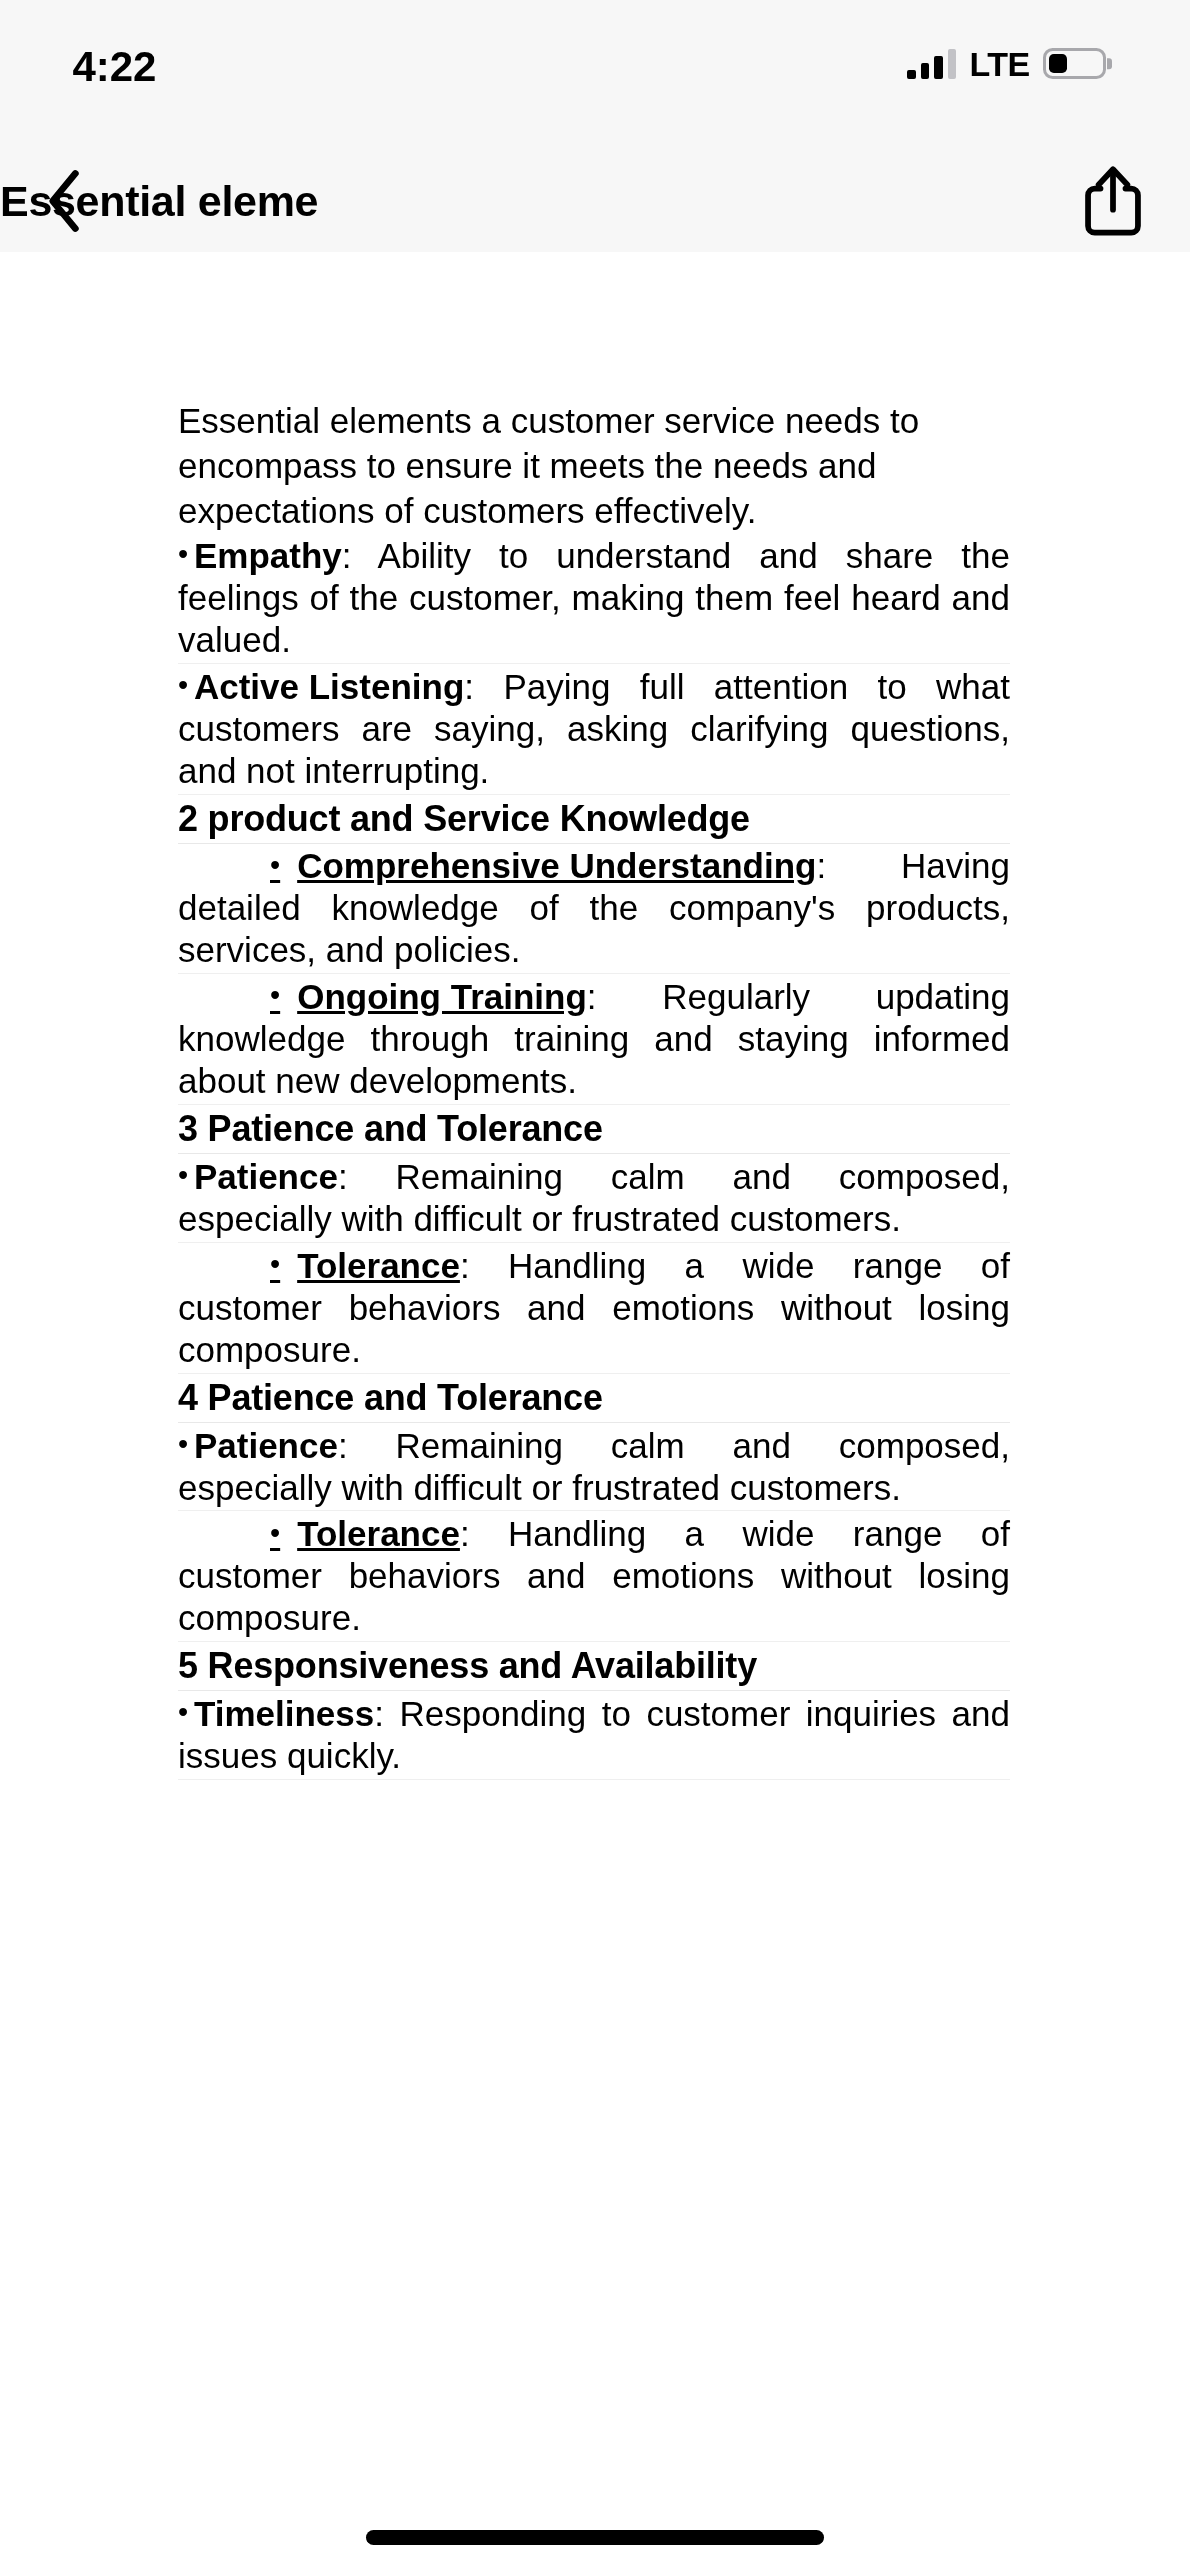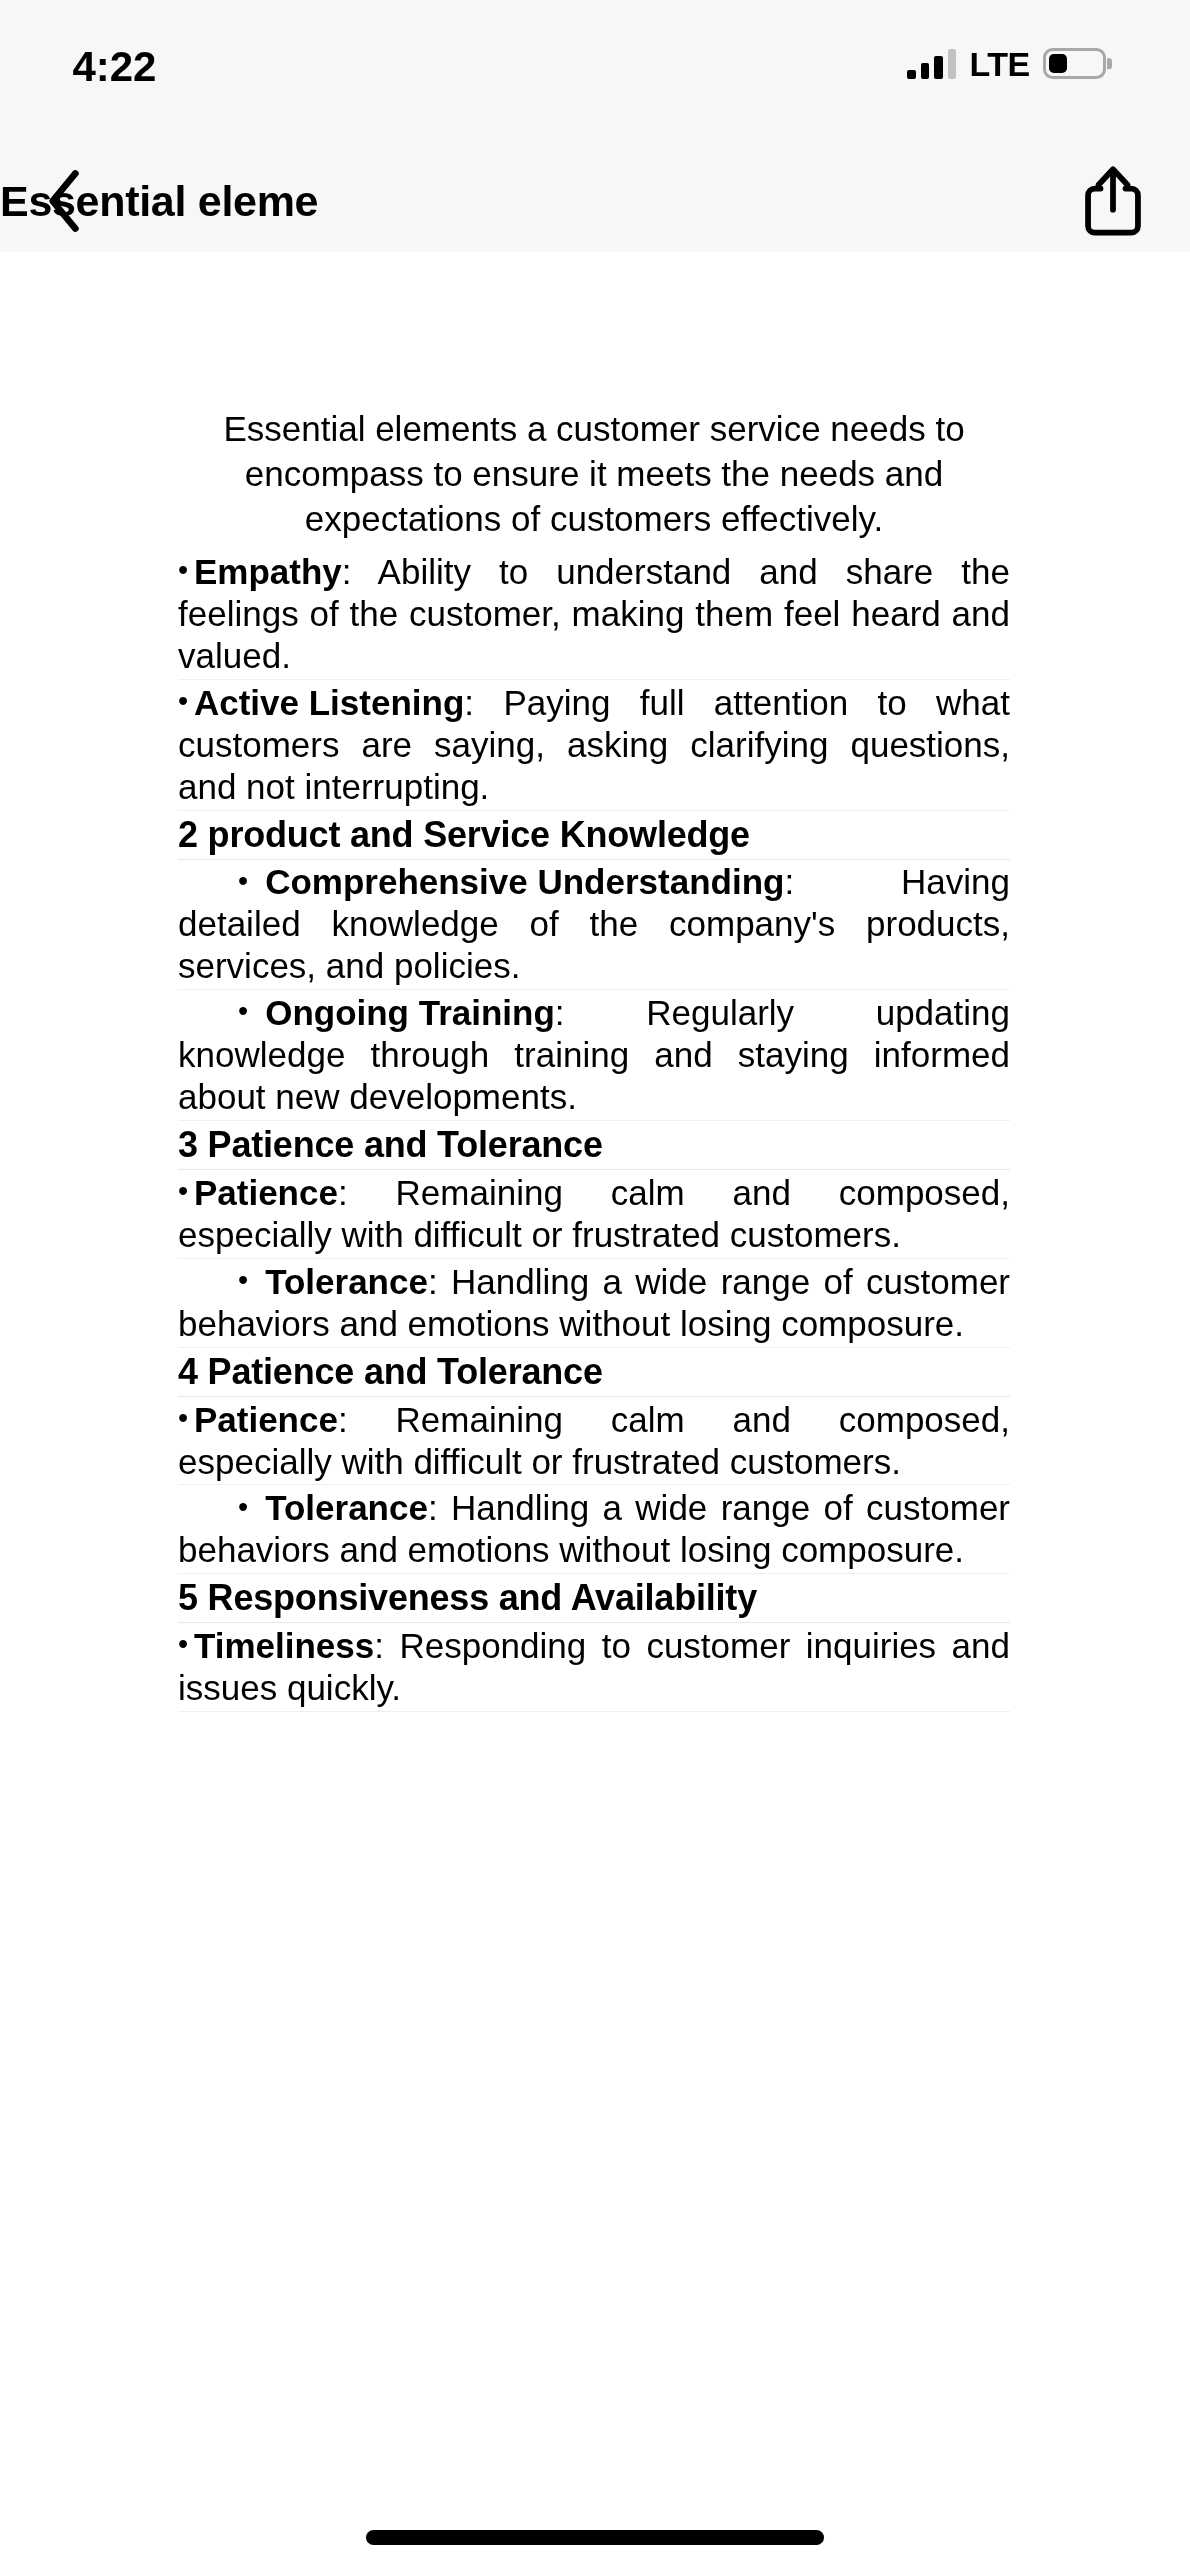--- a/index.html
+++ b/index.html
@@ -153,22 +153,22 @@
   .doc-inner {
     position: absolute;
     left: 178px;
     top: 146px;
     width: 832px;
   }
   .intro {
     font-size: 35px;
     line-height: 45px;
     color: #000;
-    text-align: center;
-    margin: 8px;
+    text-align: left;
+    margin: 0;
   }
   .section { margin: 0; }
   .section-heading {
     font-size: 36px;
     line-height: 48px;
     font-weight: bold;
     color: #000;
     margin: 0;
     border-bottom: 1.9px solid #e8e8e8;
     letter-spacing: -0.2px;
@@ -189,21 +189,21 @@
   .bullet .lead {
     display: inline-block;
   }
   .bullet .dot {
     font-size: 29px;
     line-height: 1;
     vertical-align: 3.8px;
     margin-right: 5.8px;
   }
   .bullet b { font-weight: bold; }
-  .bullet.indent-wide .lead { margin-left: 60px; }
+  .bullet.indent-wide .lead { margin-left: 92px; text-decoration: underline; }
   .bullet.indent-wide .dot { margin-right: 17px; }
 
   
   .home-indicator {
     position: absolute;
     left: 50%;
     transform: translateX(-50%);
     bottom: 31px;
     width: 458px;
     height: 15.3px;

